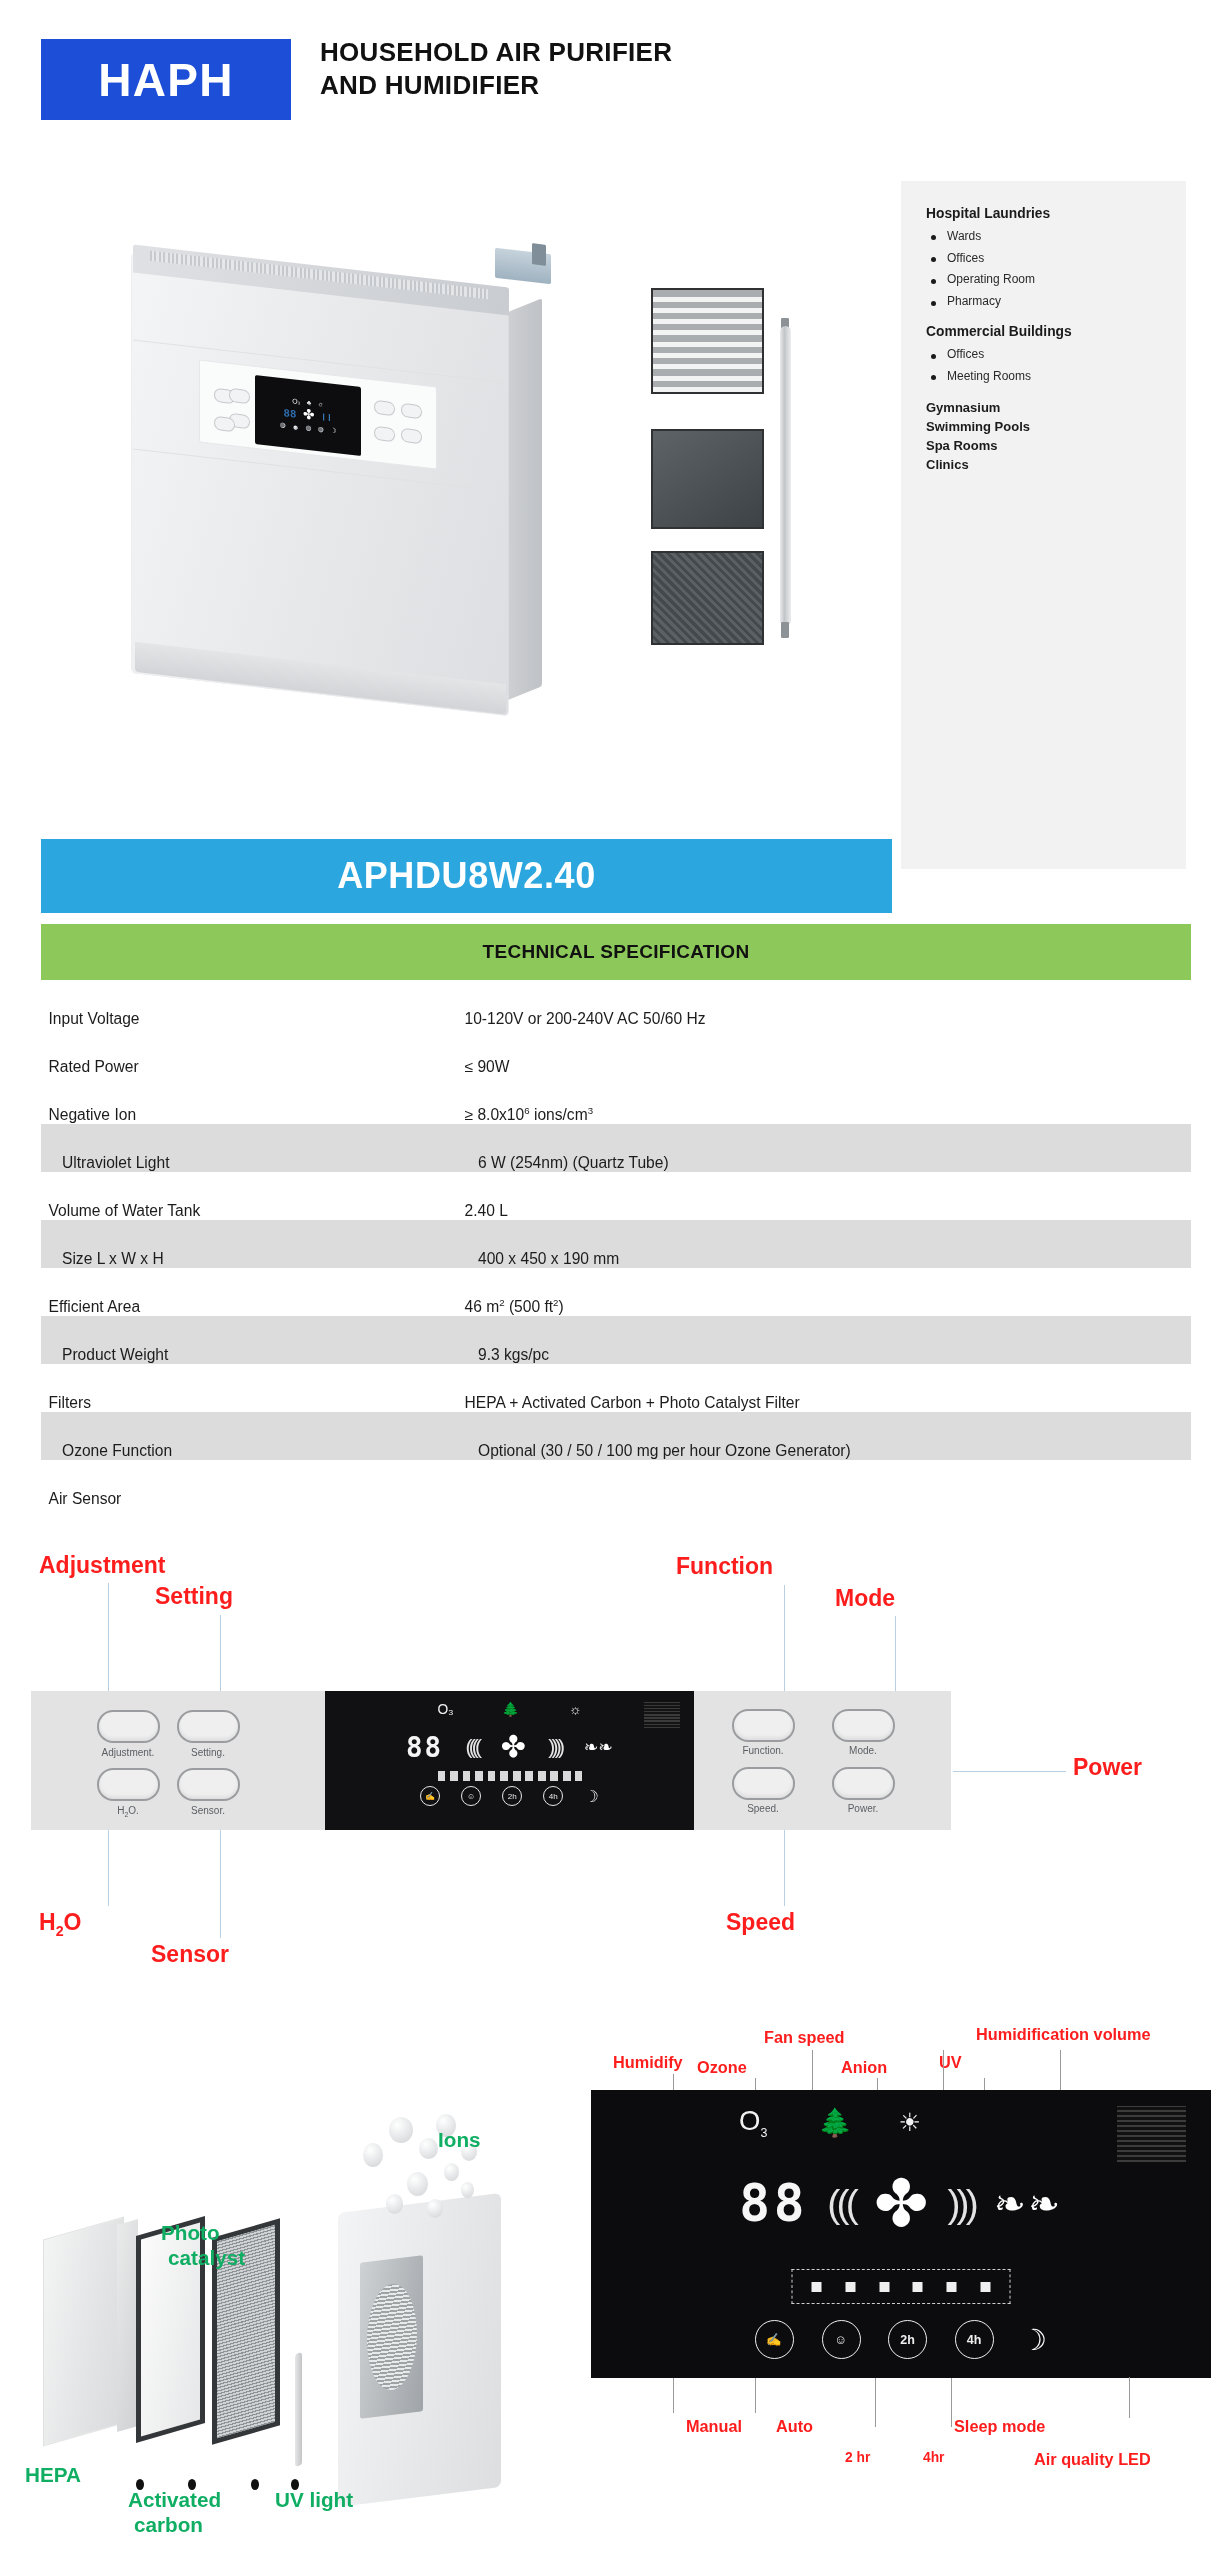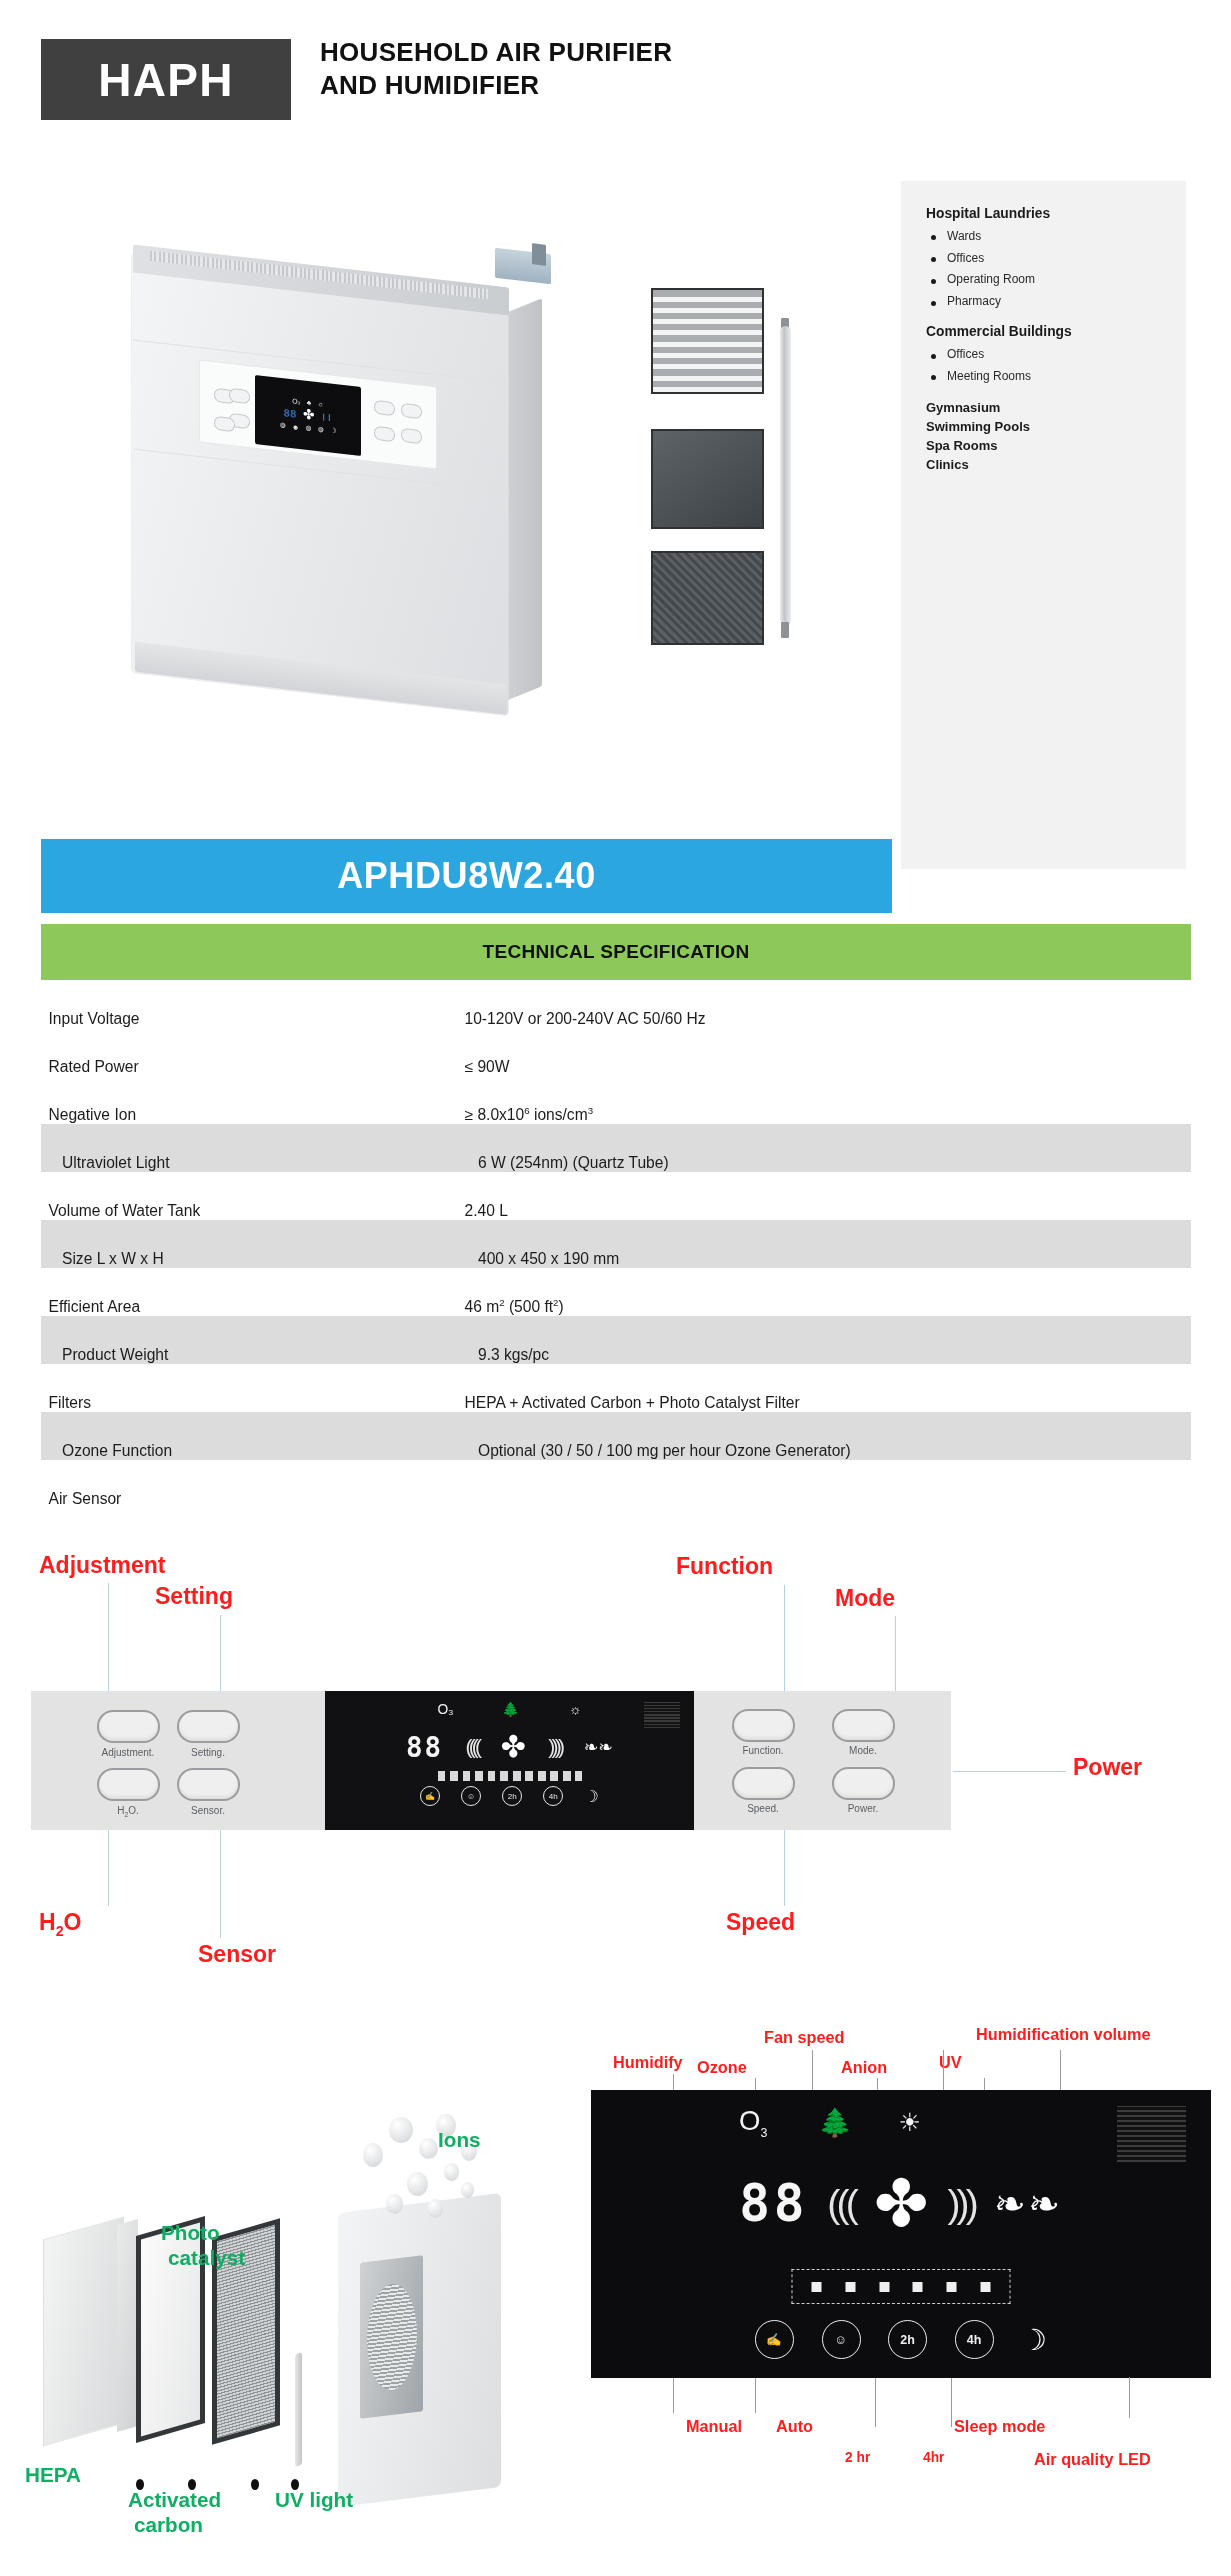--- a/index.html
+++ b/index.html
@@ -8,21 +8,21 @@
     background: #ffffff;
     font-family: "Liberation Sans", sans-serif;
     overflow: hidden;
   }
   .page { position: relative; width: 1232px; height: 2576px; background:#fff; }
 
   
   .header { position:absolute; left:0; top:0; width:1232px; height:169px; }
   .logo-box {
     position:absolute; left:41px; top:39px; width:250px; height:81px;
-    background:#404040; display:flex; align-items:center; justify-content:center;
+    background:#1d4ed8; display:flex; align-items:center; justify-content:center;
   }
   .logo-text {
     color:#fff; font-size:46px; font-weight:bold; letter-spacing:1.3px;
     font-family:"Liberation Sans", sans-serif;
   }
   .header-titles { position:absolute; left:320px; top:36px; }
   .header-line {
     font-size:26px; font-weight:bold; color:#111; line-height:1.28;
     letter-spacing:0.3px;
   }
@@ -512,21 +512,21 @@
       </div>
     </div>
 
     <div class="lead lead-h" style="left:953px; top:219px; width:113px;"></div>
     <div class="anno anno-red" style="left:1073px; top:202px;">Power</div>
 
     <div class="lead lead-v" style="left:108px; top:278px; height:76px;"></div>
     <div class="anno anno-red" style="left:39px; top:357px;"><span>H<sub style="font-size:.62em">2</sub>O</span></div>
 
     <div class="lead lead-v" style="left:220px; top:278px; height:108px;"></div>
-    <div class="anno anno-red" style="left:151px; top:389px;margin-left:47px;">Sensor</div>
+    <div class="anno anno-red" style="left:151px; top:389px;">Sensor</div>
 
     <div class="lead lead-v" style="left:784px; top:278px; height:76px;"></div>
     <div class="anno anno-red" style="left:726px; top:357px;">Speed</div>
   </div>
 
   <div class="bottom">
 
     <div class="exploded">
       <div class="filt filt-hepa"></div>
       <div class="filt filt-hepa-edge"></div>

